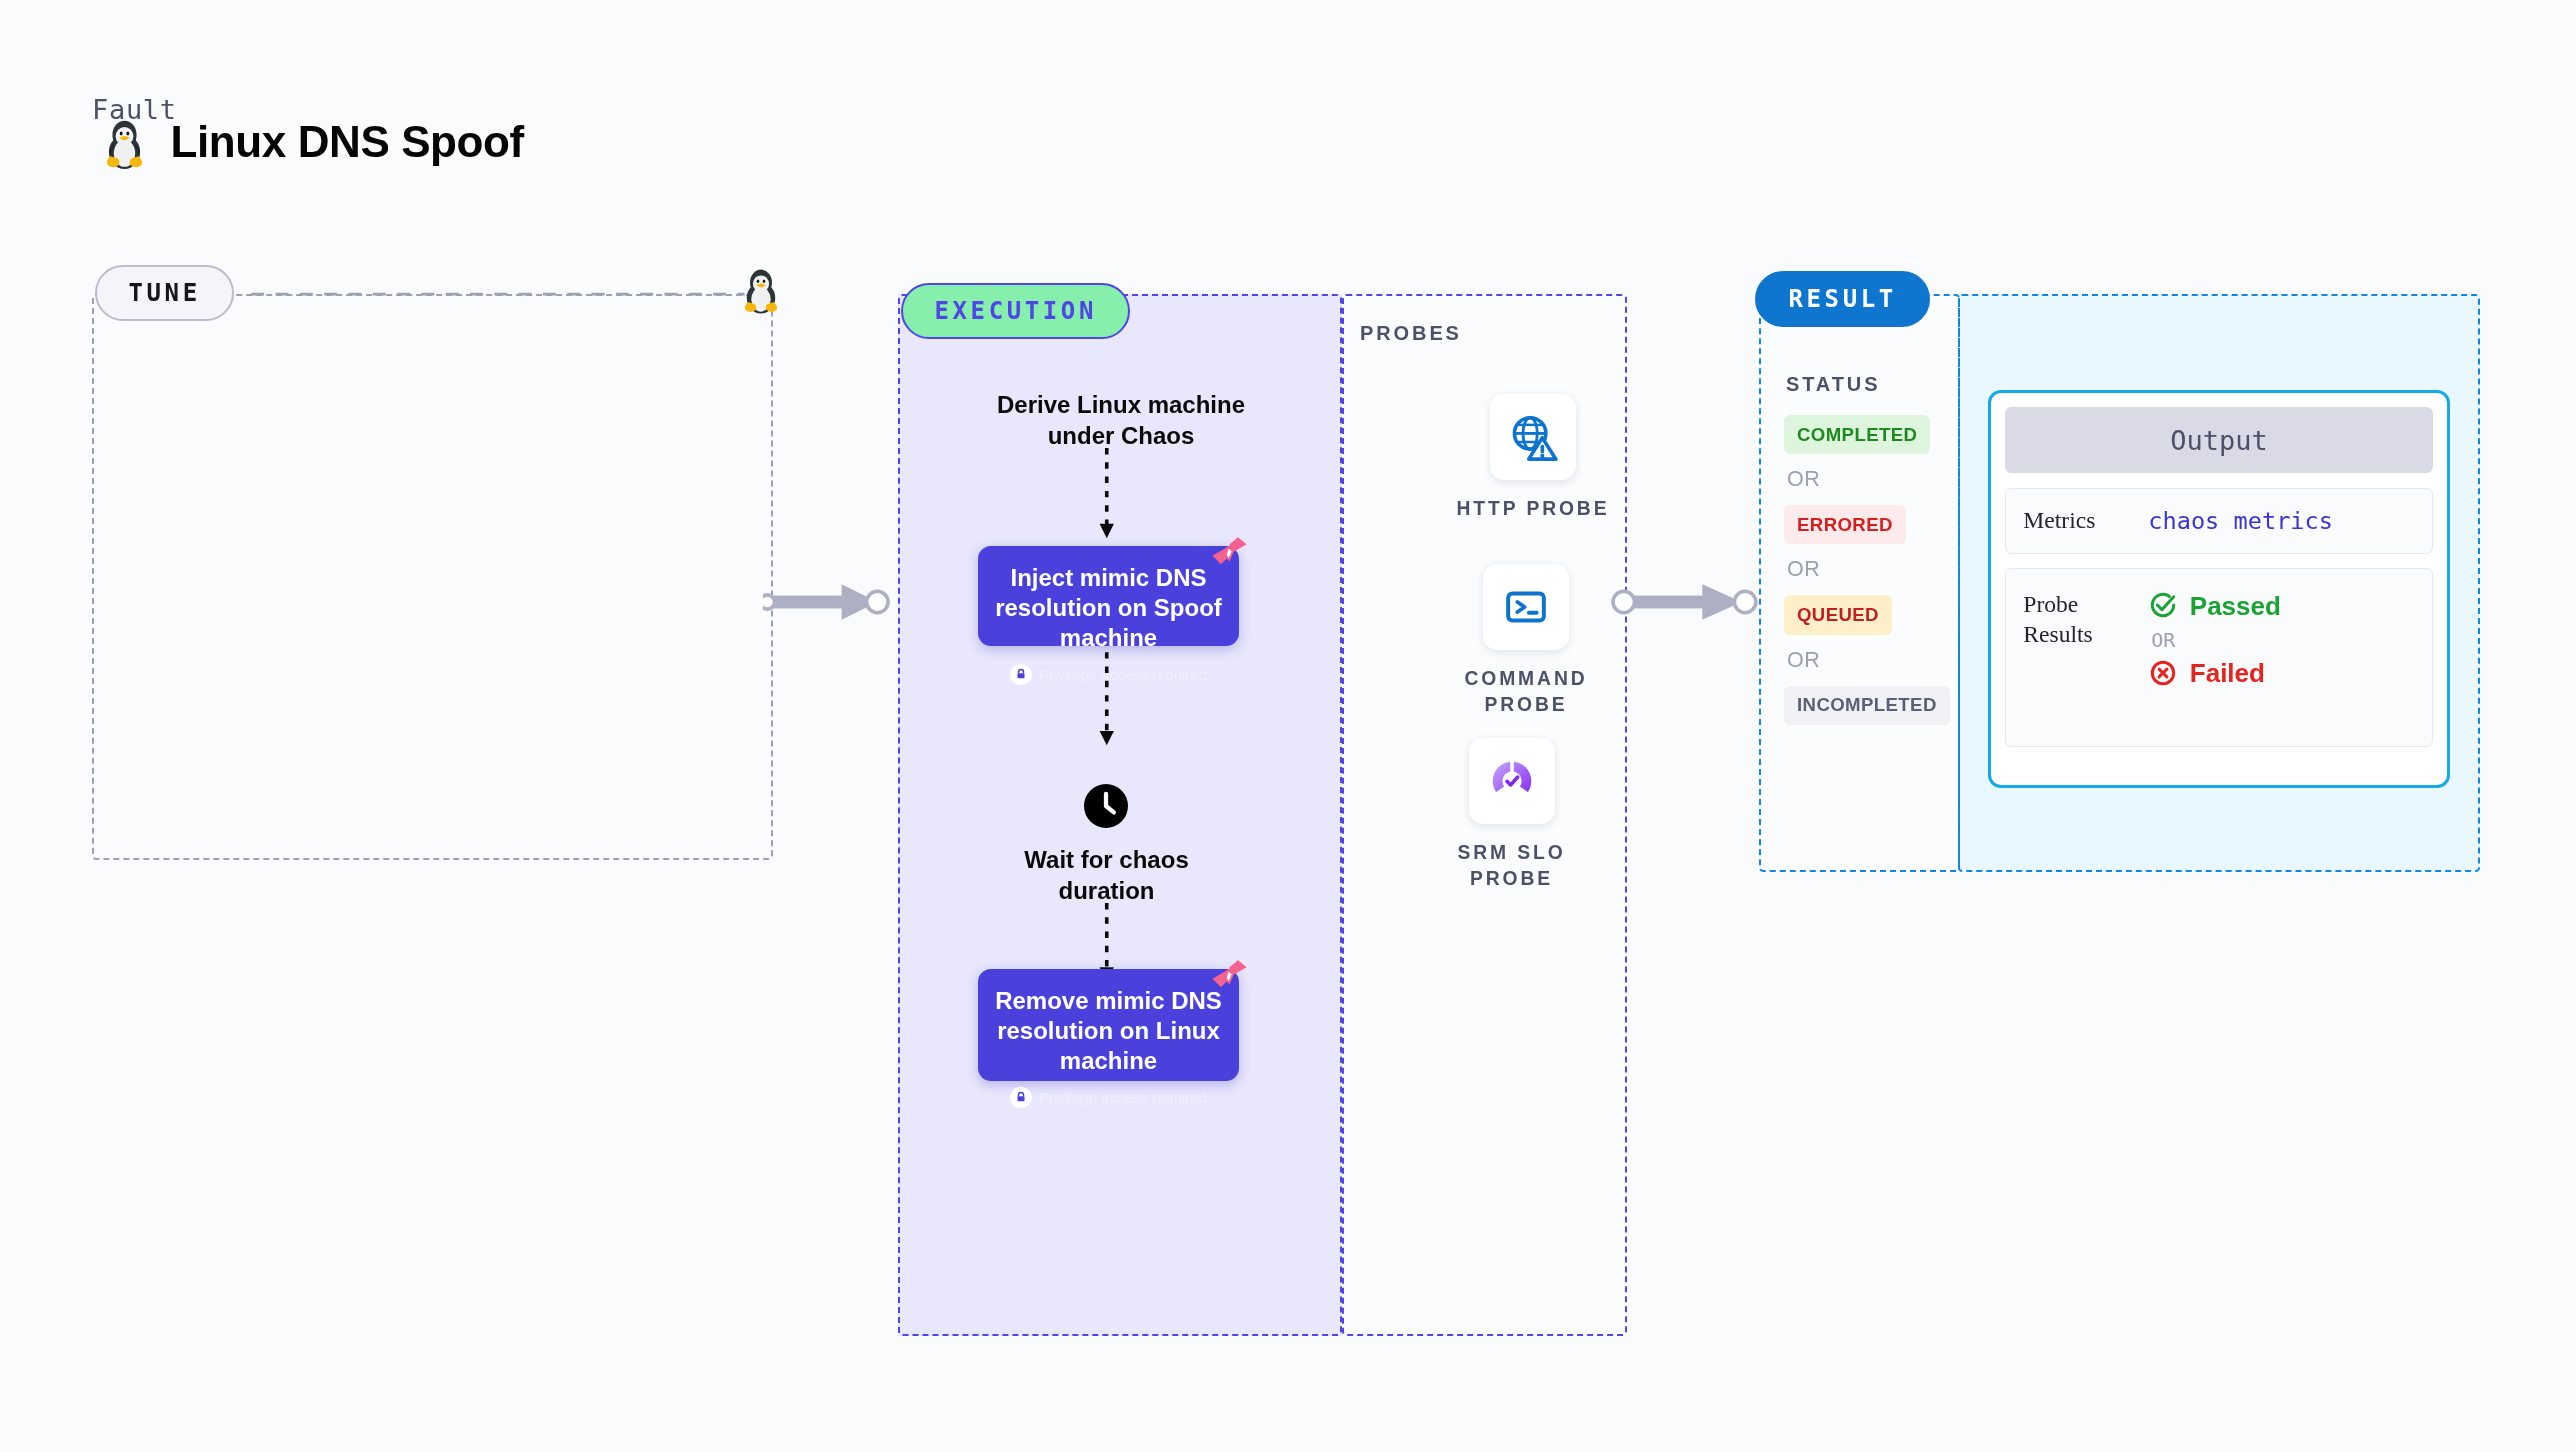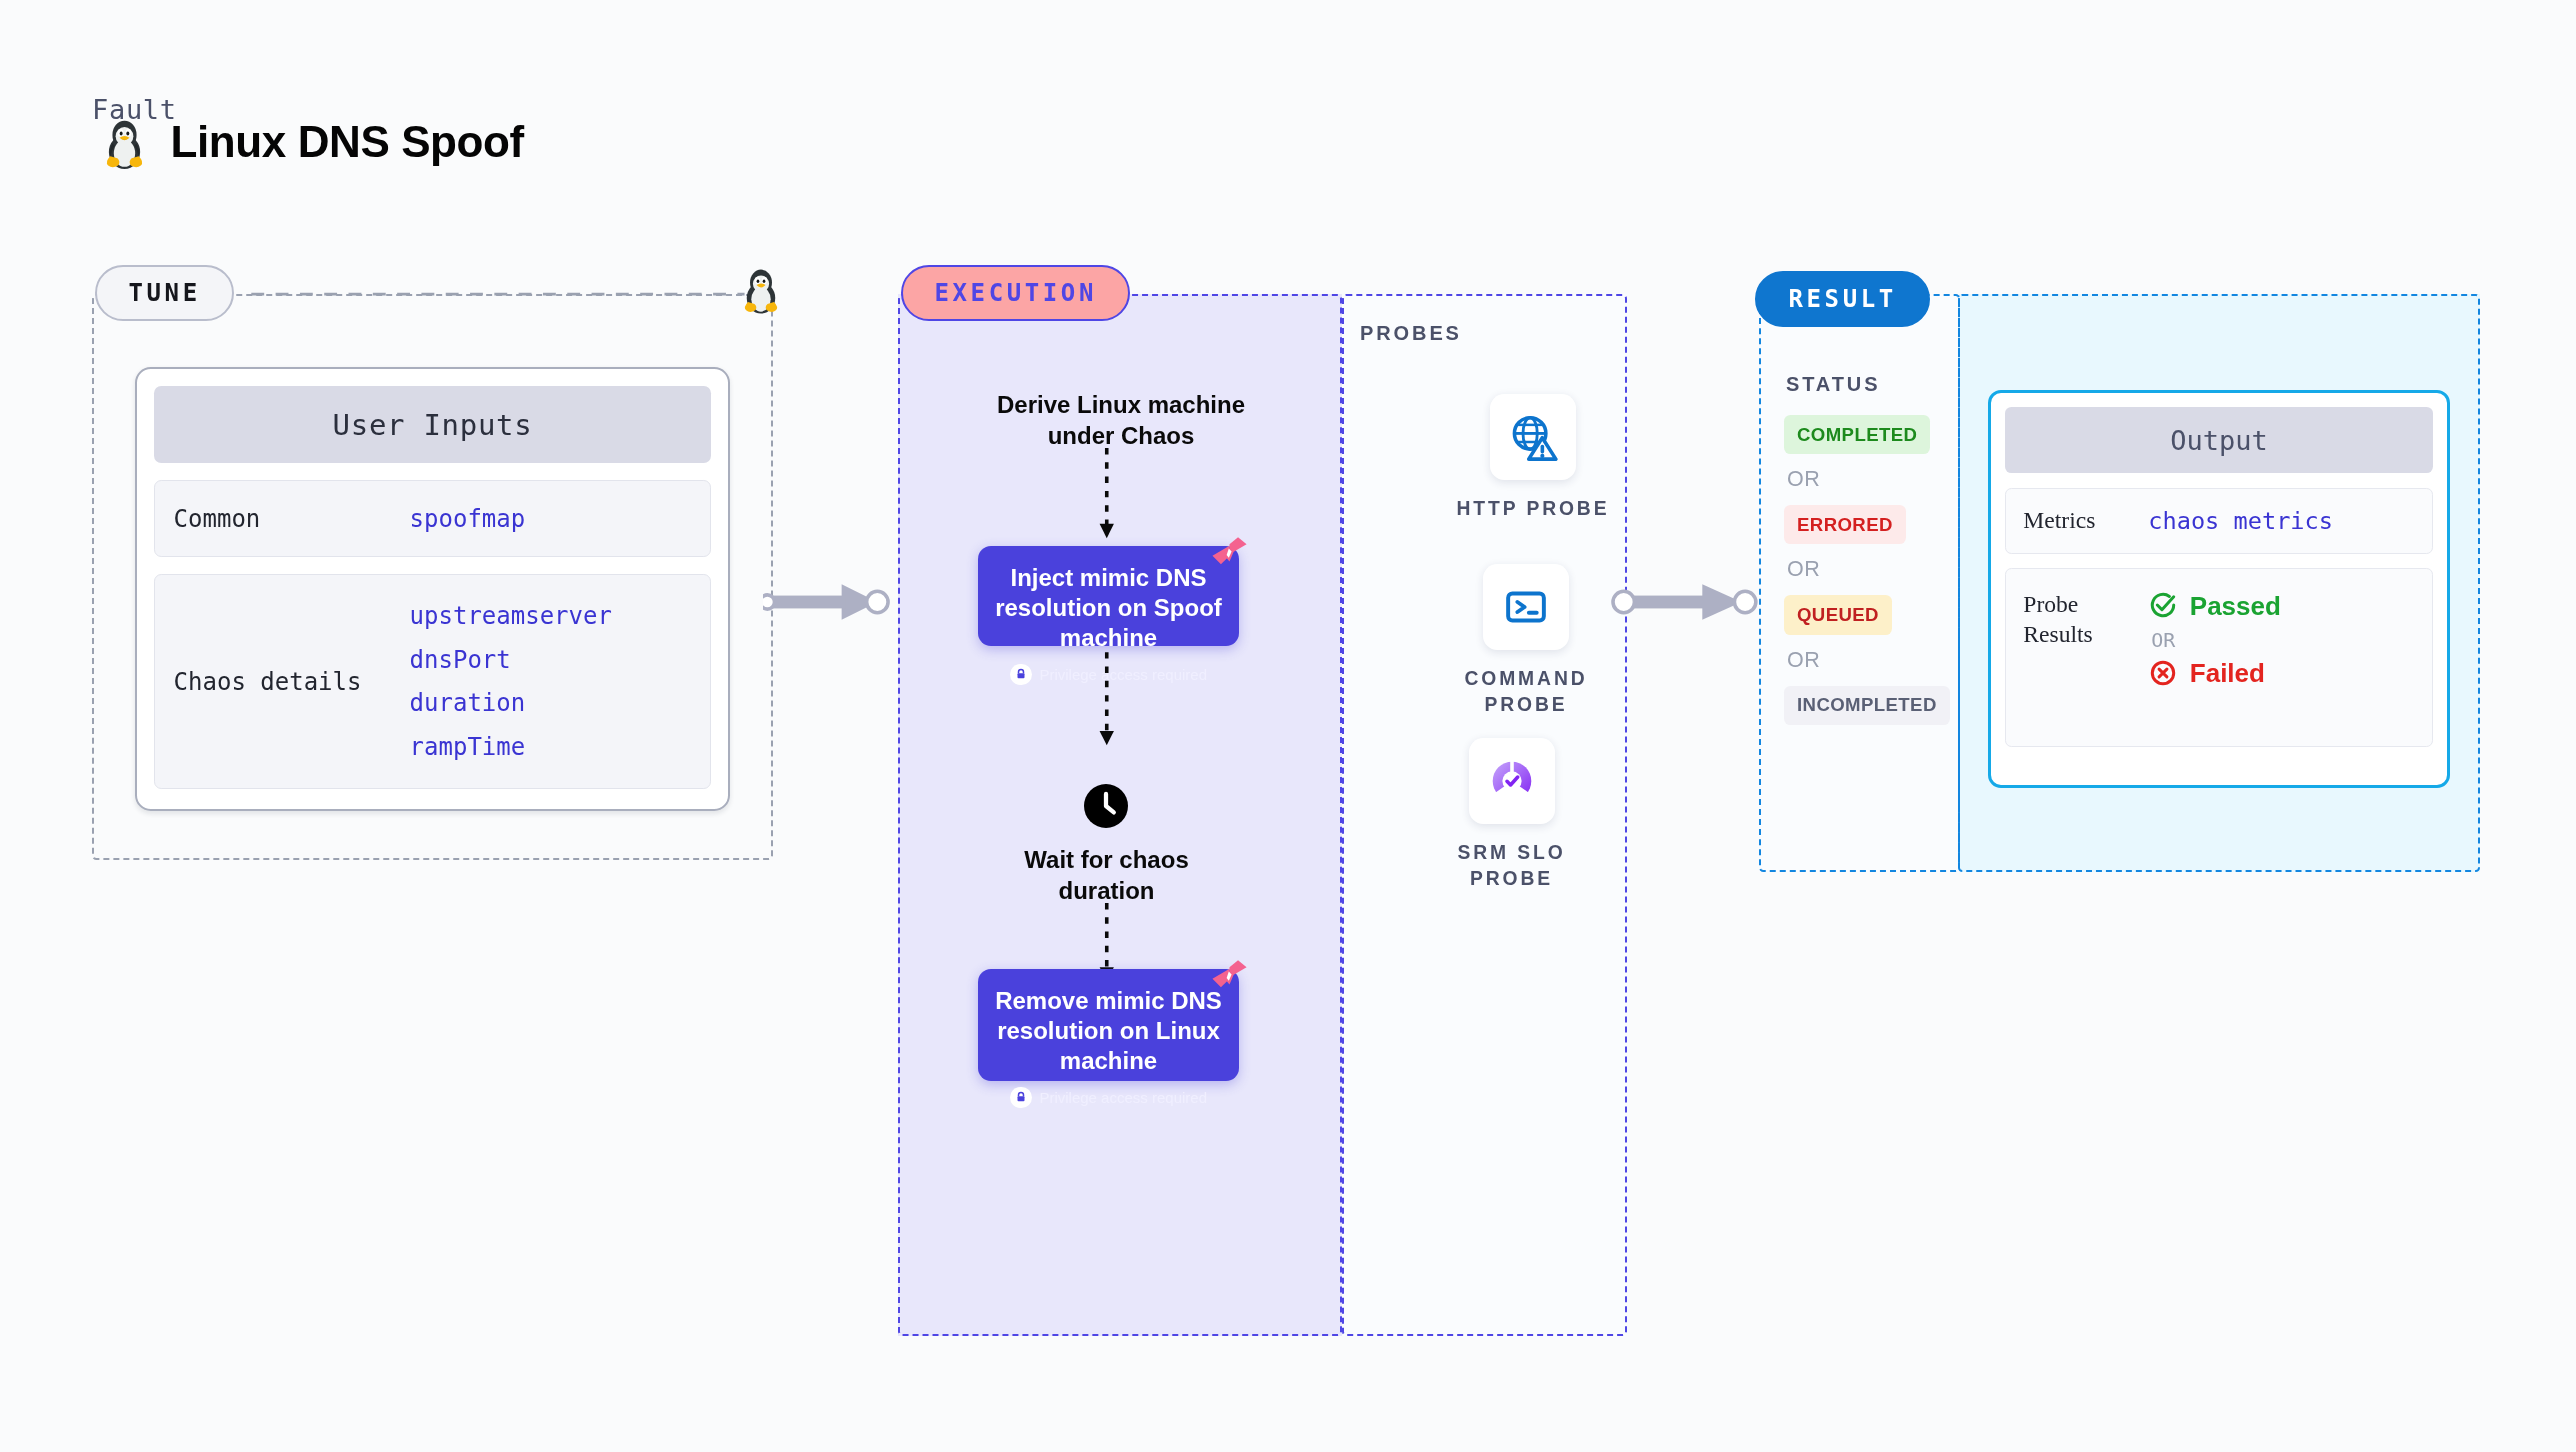--- a/index.html
+++ b/index.html
@@ -35,21 +35,21 @@
 
   .pill {
     position:absolute; z-index: 30;
     display:flex; align-items:center; justify-content:center;
     height: 56px; padding: 0 31.5px;
     border-radius: 31.5px;
     font-family: "DejaVu Sans Mono", monospace;
     font-size: 24px; font-weight: 700; letter-spacing: 3.6px;
   }
   .pill-tune { background:#f4f5f8; border: 2.9px solid #b9bdcc; color:#15161c; }
-  .pill-exec { background:#fca5a5; border: 2.9px solid #4f46e5; color:#4f46e5; }
+  .pill-exec { background:#86efac; border: 2.9px solid #4f46e5; color:#4f46e5;margin-top:18px; }
   .pill-result{ background:#0f76cf; border: 2.9px solid #0f76cf; color:#ffffff; }
 
   
   .card-outer {
     position:absolute;
     background:#ffffff;
     border: 2.9px solid #a9aebd;
     border-radius: 15.8px;
     box-shadow: 0 2.1px 5px rgba(20,25,45,.10);
   }
@@ -212,40 +212,20 @@
       <ellipse cx="28.5" cy="25" rx="4.2" ry="5.4" fill="#fff"></ellipse>
       <ellipse cx="39.5" cy="25" rx="4.2" ry="5.4" fill="#fff"></ellipse>
       <ellipse cx="29.3" cy="26" rx="2.1" ry="2.8" fill="#17191a"></ellipse>
       <ellipse cx="38.7" cy="26" rx="2.1" ry="2.8" fill="#17191a"></ellipse>
       <path d="M27 32 q7 -5 14 0 q-7 7 -14 0 z" fill="#f7b60c"></path>
       <path d="M14 58 q-8 8 -3 13 q6 5 14 0 q4 -5 -1 -10 z" fill="#f7b60c"></path>
       <path d="M54 58 q8 8 3 13 q-6 5 -14 0 q-4 -5 1 -10 z" fill="#f7b60c"></path>
     </svg>
   </span>
 
-  <div class="card-outer" style="left:135px; top:367px; width:595px; height:444px;">
-    <div class="card-head">User Inputs</div>
-
-    <div class="card-row">
-      <div class="row-label">Common</div>
-      <div class="row-values">
-        <div class="row-value">spoofmap</div>
-      </div>
-    </div>
-
-    <div class="card-row" style="min-height:215px;">
-      <div class="row-label">Chaos details</div>
-      <div class="row-values">
-        <div class="row-value">upstreamserver</div>
-        <div class="row-value">dnsPort</div>
-        <div class="row-value">duration</div>
-        <div class="row-value">rampTime</div>
-      </div>
-    </div>
-  </div>
 
   <svg class="conn" style="left:763px; top:577px;" width="143" height="50" viewBox="0 0 200 70">
     <path d="M6 35 L110 35 L110 10 L160 35 L110 60 L110 35 Z" fill="#adb0c4"></path>
     <rect x="6" y="26" width="110" height="18" fill="#adb0c4"></rect>
     <circle cx="160" cy="35" r="15" fill="#ffffff" stroke="#adb0c4" stroke-width="5"></circle>
     <circle cx="6" cy="35" r="10" fill="#ffffff" stroke="#adb0c4" stroke-width="5"></circle>
   </svg>
 
   <div class="region" style="left:898px; top:294px; width:444px; height:1042px; background:#e8e7fb;">
     <div class="region-body dash-indigo"></div>

